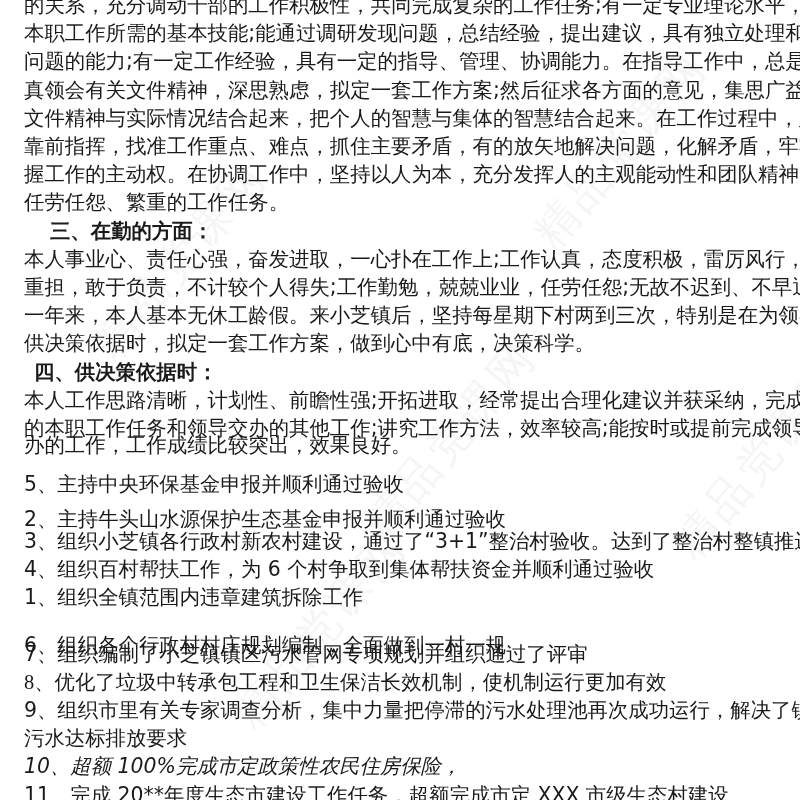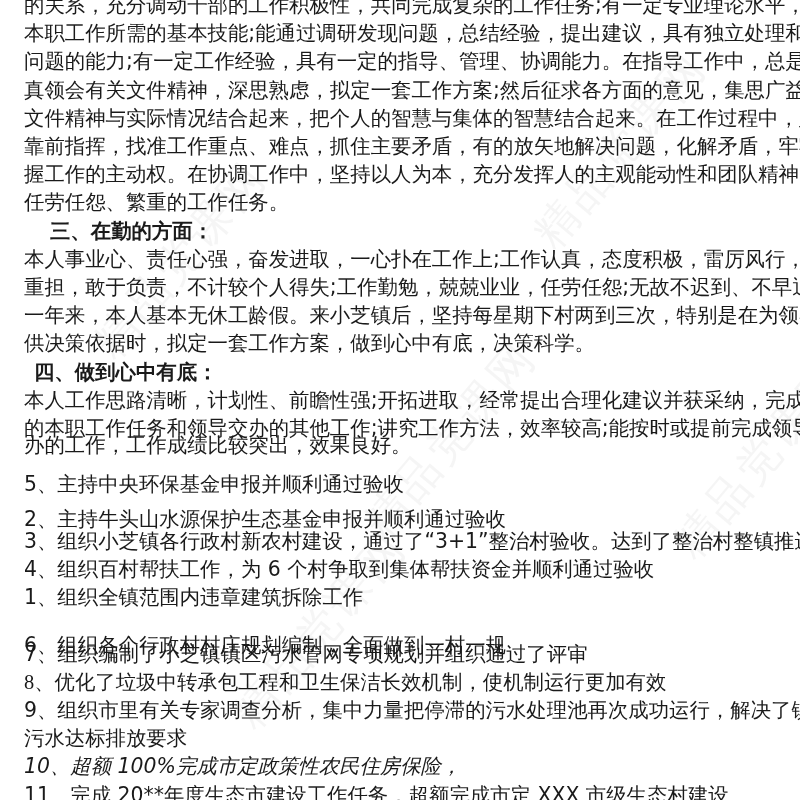--- a/index.html
+++ b/index.html
@@ -91,21 +91,21 @@
     <div class="line" style="top:84.6px;">真领会有关文件精神，深思熟虑，拟定一套工作方案;然后征求各方面的意见，集思广益，把</div>
     <div class="line" style="top:112.8px;">文件精神与实际情况结合起来，把个人的智慧与集体的智慧结合起来。在工作过程中，坚持</div>
     <div class="line" style="top:141px;">靠前指挥，找准工作重点、难点，抓住主要矛盾，有的放矢地解决问题，化解矛盾，牢牢把</div>
     <div class="line" style="top:169.2px;">握工作的主动权。在协调工作中，坚持以人为本，充分发挥人的主观能动性和团队精神，共</div>
     <div class="line last" style="top:197.4px;">任劳任怨、繁重的工作任务。</div>
     <div class="line heading" style="top:225.6px;margin-left:26px;">三、在勤的方面：</div>
     <div class="line" style="top:253.8px;">本人事业心、责任心强，奋发进取，一心扑在工作上;工作认真，态度积极，雷厉风行，勇挑</div>
     <div class="line" style="top:282px;">重担，敢于负责，不计较个人得失;工作勤勉，兢兢业业，任劳任怨;无故不迟到、不早退。</div>
     <div class="line" style="top:310.2px;">一年来，本人基本无休工龄假。来小芝镇后，坚持每星期下村两到三次，特别是在为领导提</div>
     <div class="line last" style="top:338.4px;">供决策依据时，拟定一套工作方案，做到心中有底，决策科学。</div>
-    <div class="line heading indent" style="top:366.6px;">四、做到心中有底：</div>
+    <div class="line heading indent" style="top:366.6px;">四、供决策依据时：</div>
     <div class="line" style="top:394.8px;">本人工作思路清晰，计划性、前瞻性强;开拓进取，经常提出合理化建议并获采纳，完成较重</div>
     <div class="line" style="top:423px;">的本职工作任务和领导交办的其他工作;讲究工作方法，效率较高;能按时或提前完成领导交</div>
     <div class="line last" style="top:440px;">办的工作，工作成绩比较突出，效果良好。</div>
     <div class="line item" style="top:479.4px;">5、主持中央环保基金申报并顺利通过验收</div>
     <div class="line item" style="top:507.6px;margin-top:6px;">2、主持牛头山水源保护生态基金申报并顺利通过验收</div>
     <div class="line item" style="top:535.8px;">3、组织小芝镇各行政村新农村建设，通过了“3+1”整治村验收。达到了整治村整镇推进要求</div>
     <div class="line item" style="top:564px;">4、组织百村帮扶工作，为 6 个村争取到集体帮扶资金并顺利通过验收</div>
     <div class="line item" style="top:592.2px;">1、组织全镇范围内违章建筑拆除工作</div>
     <div class="line item" style="top:620.4px;margin-top:20px;">6、组织各个行政村村庄规划编制，全面做到一村一规</div>
     <div class="line item" style="top:648.6px;">7、组织编制了小芝镇镇区污水管网专项规划并组织通过了评审</div>

